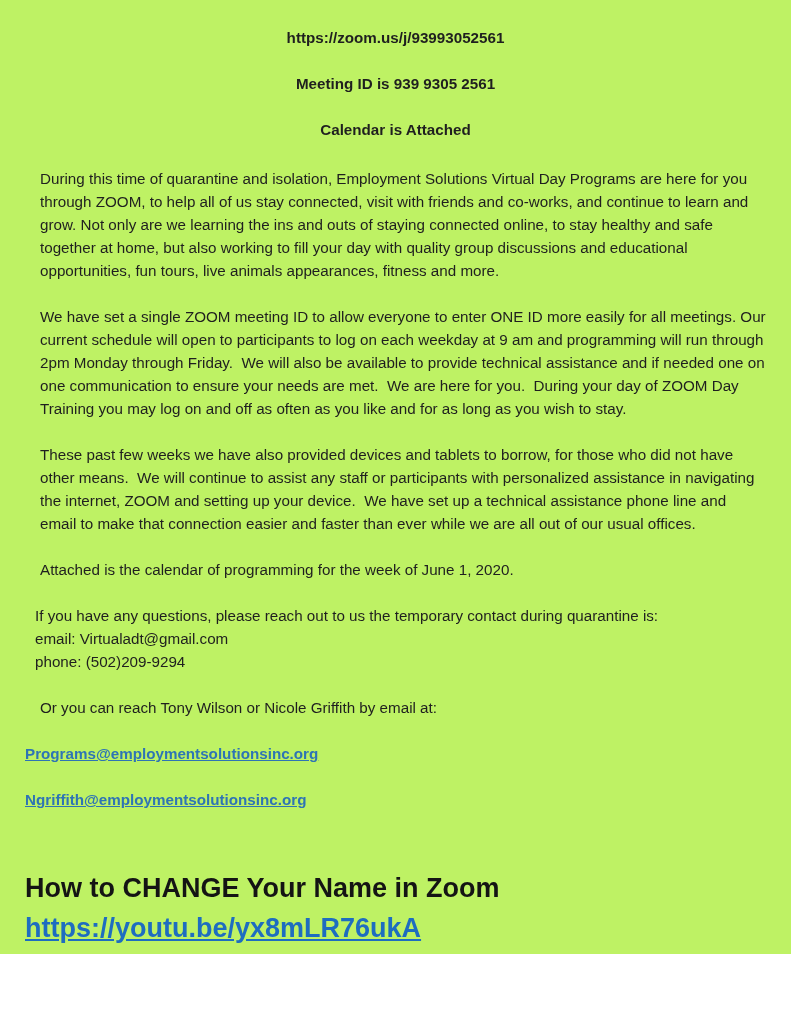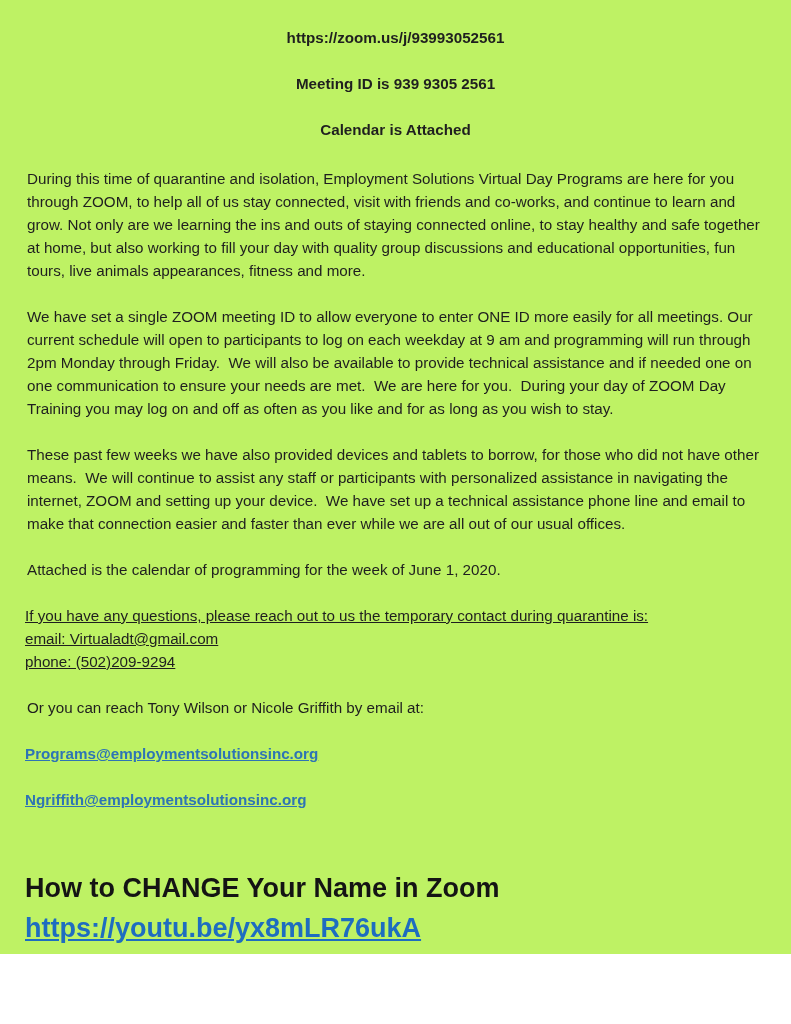--- a/index.html
+++ b/index.html
@@ -7,23 +7,23 @@
     width:791px;height:954px;box-sizing:border-box;
     padding:26px 25px 0 25px;
     background:#bef264;
     font-family:"Liberation Sans",sans-serif;
     font-size:15.2px;line-height:23px;
     color:var(--text_color,#1f1f1f);
     overflow:hidden;
   }
   .hline{margin:0 0 23px 0;text-align:center;font-weight:bold;}
   .hline-last{margin-bottom:26px;}
-  .para{margin:0 0 23px 2px;white-space:pre-wrap;}
+  .para{margin:0 0 23px 15px;white-space:pre-wrap;}
   .line{margin:0;}
-  .group{margin:0 0 23px 0;text-decoration:underline;}
+  .group{margin:0 0 23px 10px;}
   a.doc-link{
     color:var(--link_blue,#2e74b5);
     font-weight:bold;
     text-decoration:underline;
     cursor:pointer;
   }
   .link-para{margin:0 0 23px 0;}
   .footer-title{
     margin:57px 0 0 0;text-align:left;font-weight:bold;
     font-size:27px;line-height:40px;color:var(--title_color,#141414);

